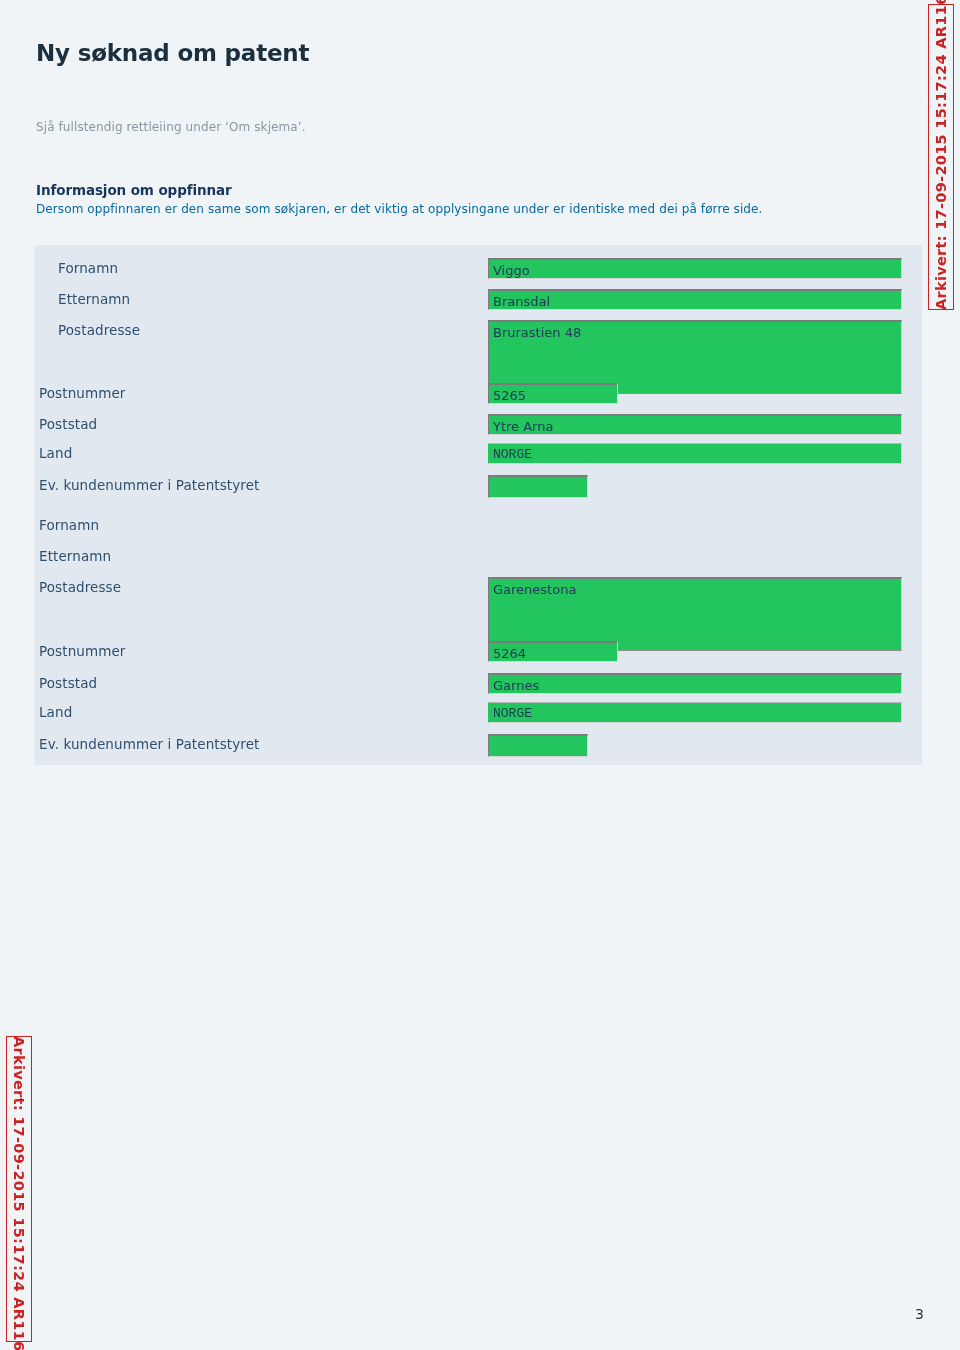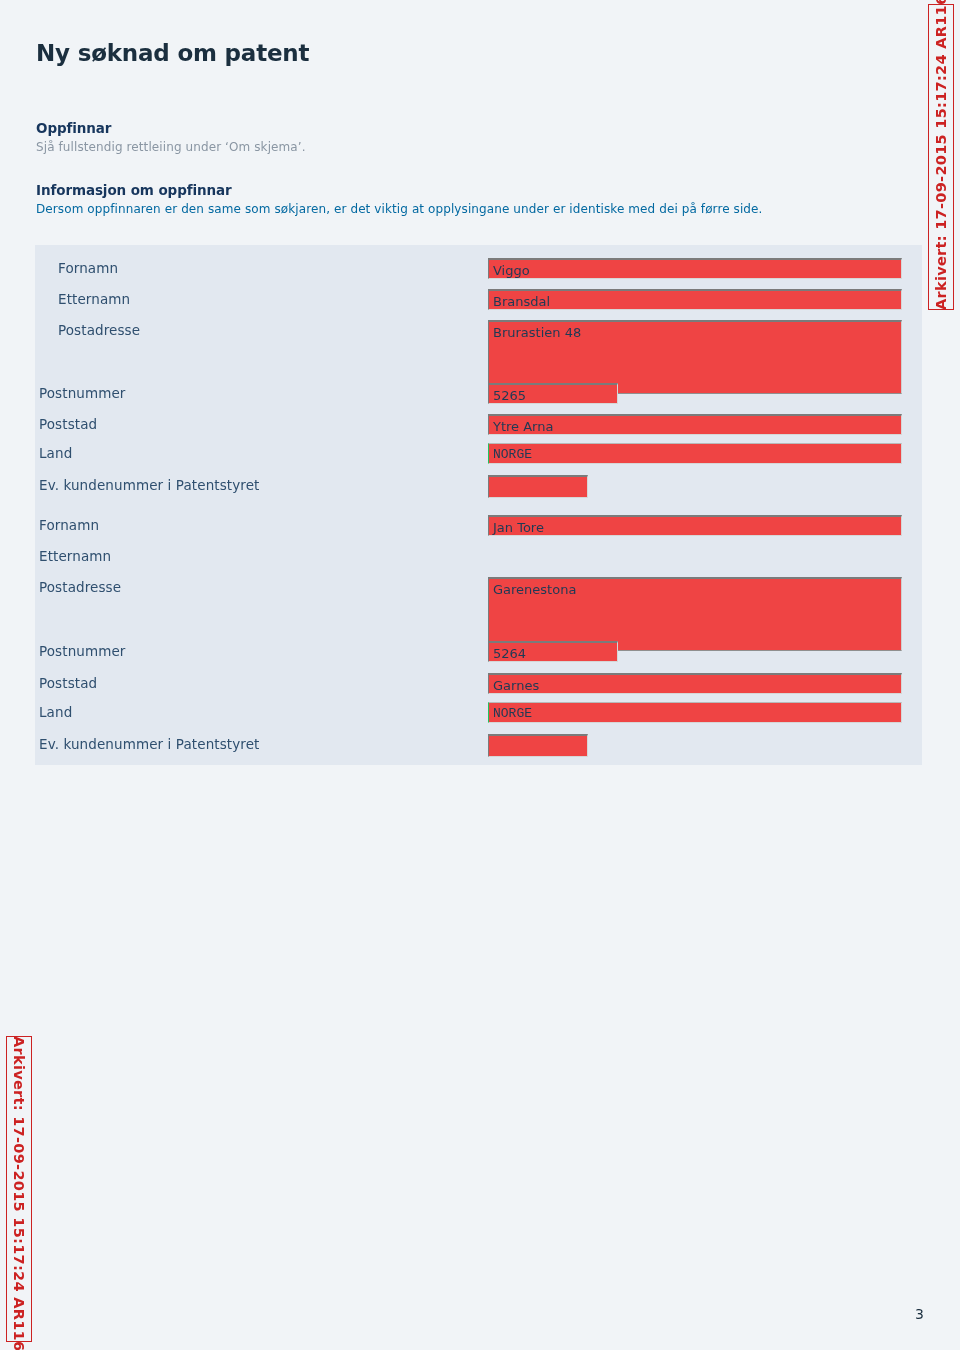--- a/index.html
+++ b/index.html
@@ -78,21 +78,21 @@
     white-space: nowrap;
     line-height: 20px;
   }
   .field-label.indent { left: 23px; }
   .field-label.flush  { left: 4px; text-align: center; }
 
   
   .inp {
     position: absolute;
     left: 453px;
-    background: #ef4444;
+    background: #22c55e;
     border-top: 2px solid #7b7b7b;
     border-left: 1px solid #7b7b7b;
     border-right: 1px solid #d6d6d6;
     border-bottom: 1px solid #d6d6d6;
     box-sizing: border-box;
     font-family: "DejaVu Sans", sans-serif;
     font-size: 13px;
     color: #1f3a55;
     padding: 2px 0 16px 4px;
     line-height: 18px;
@@ -178,21 +178,20 @@
   }
 </style>
 </head>
 <body>
 
 <div class="page">
 
   <div class="doc-title">Ny søknad om patent</div>
 
   <div class="intro" id="intro-oppfinnar">
-    <p class="intro-sub">Oppfinnar</p>
     <p class="intro-text">Sjå fullstendig rettleiing under ‘Om skjema’.</p>
   </div>
 
   <div class="intro" id="intro-informasjon">
     <p class="intro-sub">Informasjon om oppfinnar</p>
     <p class="intro-text">Dersom oppfinnaren er den same som søkjaren, er det viktig at opplysingane under er identiske med dei på førre side.</p>
   </div>
 
   <div class="form-panel">
 
@@ -226,21 +225,20 @@
       <div class="inp thin-top" style="top:0px;">NORGE</div>
     </div>
 
     <div class="field-row" style="top:230px;">
       <span class="field-label flush">Ev. kundenummer i Patentstyret</span>
       <div class="inp tiny" style="top:0px;"></div>
     </div>
 
     <div class="field-row" style="top:270px;">
       <span class="field-label flush">Fornamn</span>
-      <div class="inp" style="top:0px;">Jan Tore</div>
     </div>
 
     <div class="field-row" style="top:301px;">
       <span class="field-label flush">Etternamn</span>
     </div>
 
     <div class="field-row" style="top:332px;height:60px;">
       <span class="field-label flush">Postadresse</span>
       <div class="inp area" style="top:0px;">Garenestona</div>
     </div>

